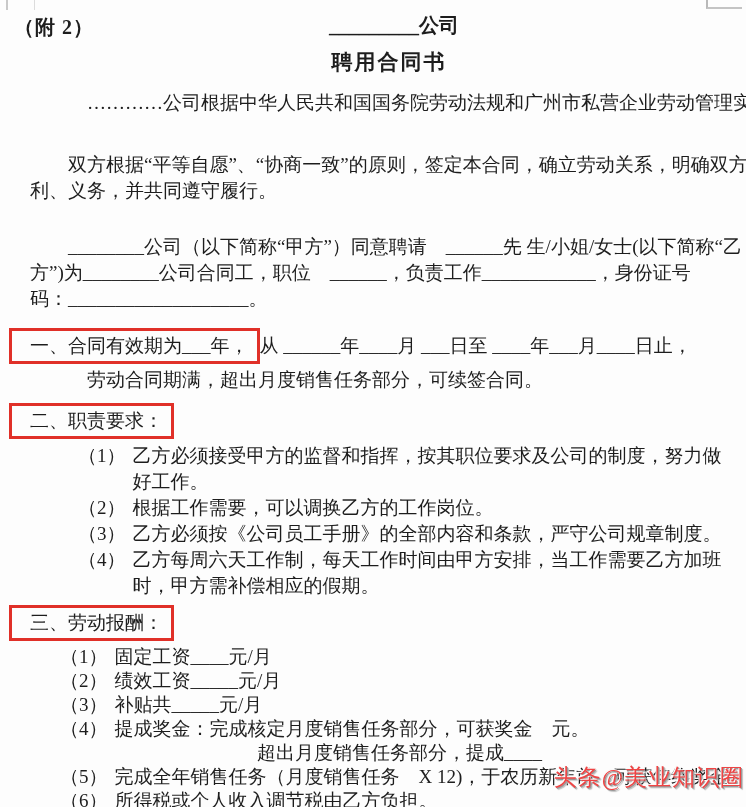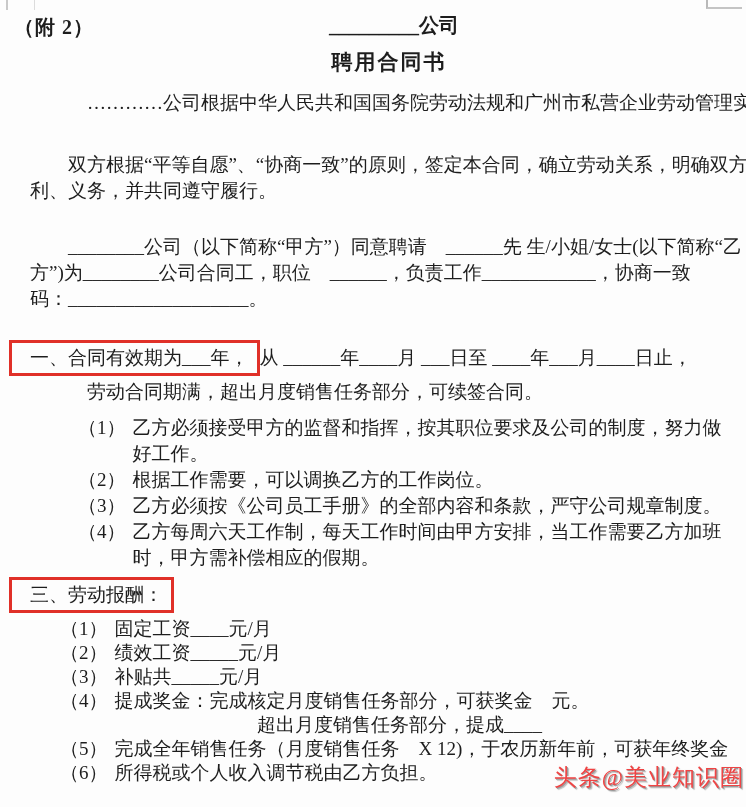--- a/index.html
+++ b/index.html
@@ -22,21 +22,21 @@
   .attach{position:absolute;left:2px;top:2px;font-weight:bold;font-size:20px;letter-spacing:1px;}
   .company{text-align:center;padding-left:44px;font-weight:bold;font-size:20px;}
   .title{margin-top:6px;text-align:center;padding-left:34px;font-weight:bold;font-size:21px;letter-spacing:2px;}
 
   .content-line{white-space:pre;line-height:26px;margin-left:18px;}
   .p1{margin-top:14px;}
   .p2{margin-top:36px;}
   .p3{margin-top:30px;}
 
   .sec{margin-left:18px;}
-  .s1{margin-top:28px;}
+  .s1{margin-top:16px;}
   .s2{margin-top:10px;}
   .s3{margin-top:6px;}
   .sec .headline{white-space:pre;line-height:25px;}
   .redbox{
     display:inline-block;
     border:3px solid #e03028;
     padding:2px 8px 3px 18px;
     margin-left:-21px;
     line-height:25px;
     background:transparent;
@@ -80,30 +80,31 @@
     <div class="content-line">　　　…………公司根据中华人民共和国国务院劳动法规和广州市私营企业劳动管理实施办</div>
   </div>
 
   <div class="para p2">
     <div class="content-line">　　双方根据“平等自愿”、“协商一致”的原则，签定本合同，确立劳动关系，明确双方的权</div>
     <div class="content-line">利、义务，并共同遵守履行。</div>
   </div>
 
   <div class="para p3">
     <div class="content-line">　　________公司（以下简称“甲方”）同意聘请　______先 生/小姐/女士(以下简称“乙</div>
-    <div class="content-line">方”)为________公司合同工，职位　______，负责工作____________，协商一致</div>
+    <div class="content-line">方”)为________公司合同工，职位　______，负责工作____________，身份证号</div>
     <div class="content-line">码：___________________。</div>
   </div>
 
   <div class="sec s1">
     <div class="headline"><span class="redbox">一、合同有效期为___年，</span><span>从 ______年____月 ___日至 ____年___月____日止，</span></div>
     <div class="extra-line">　　　劳动合同期满，超出月度销售任务部分，可续签合同。</div>
   </div>
 
   <div class="sec s2">
+    <div class="headline"><span class="redbox">二、职责要求：</span></div>
     <div class="items items2">
       <div class="item">
           <span class="num">（1）</span>
           <span class="txt">乙方必须接受甲方的监督和指挥，按其职位要求及公司的制度，努力做好工作。</span>
         </div>
       <div class="item">
           <span class="num">（2）</span>
           <span class="txt">根据工作需要，可以调换乙方的工作岗位。</span>
         </div>
       <div class="item">

